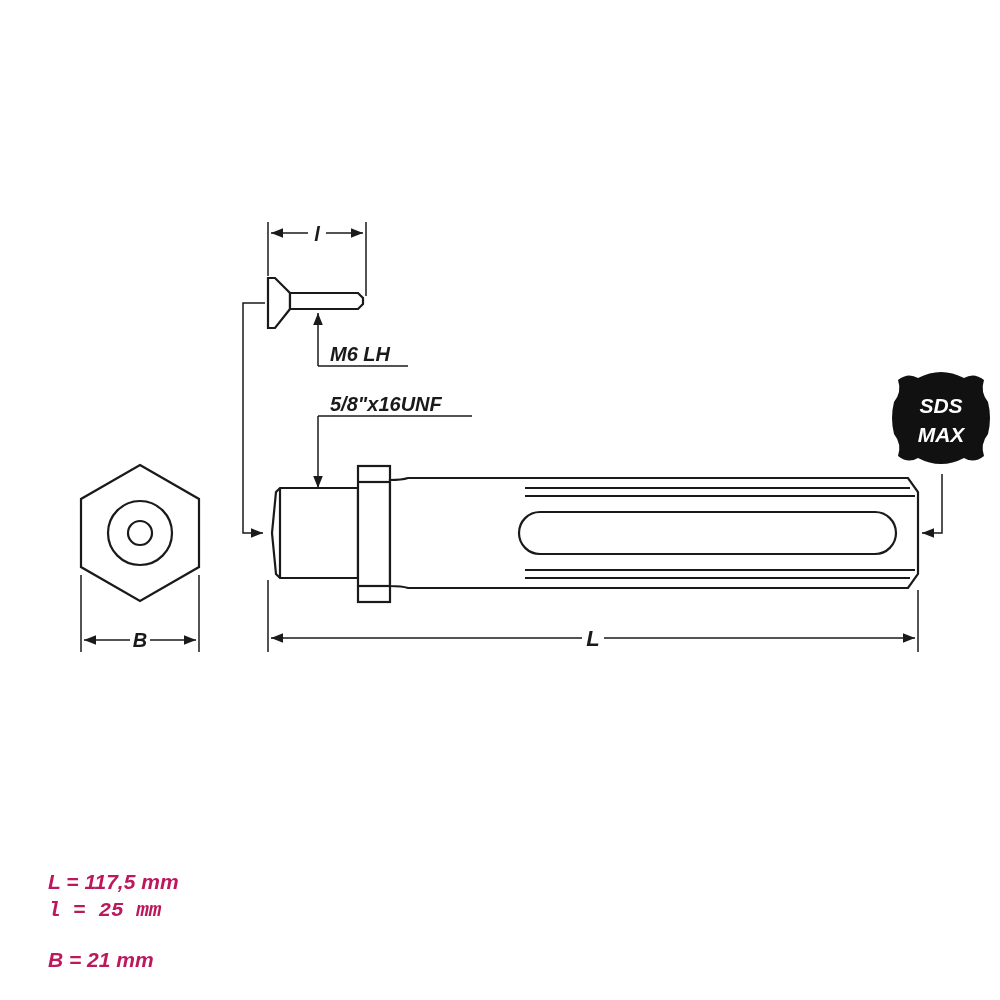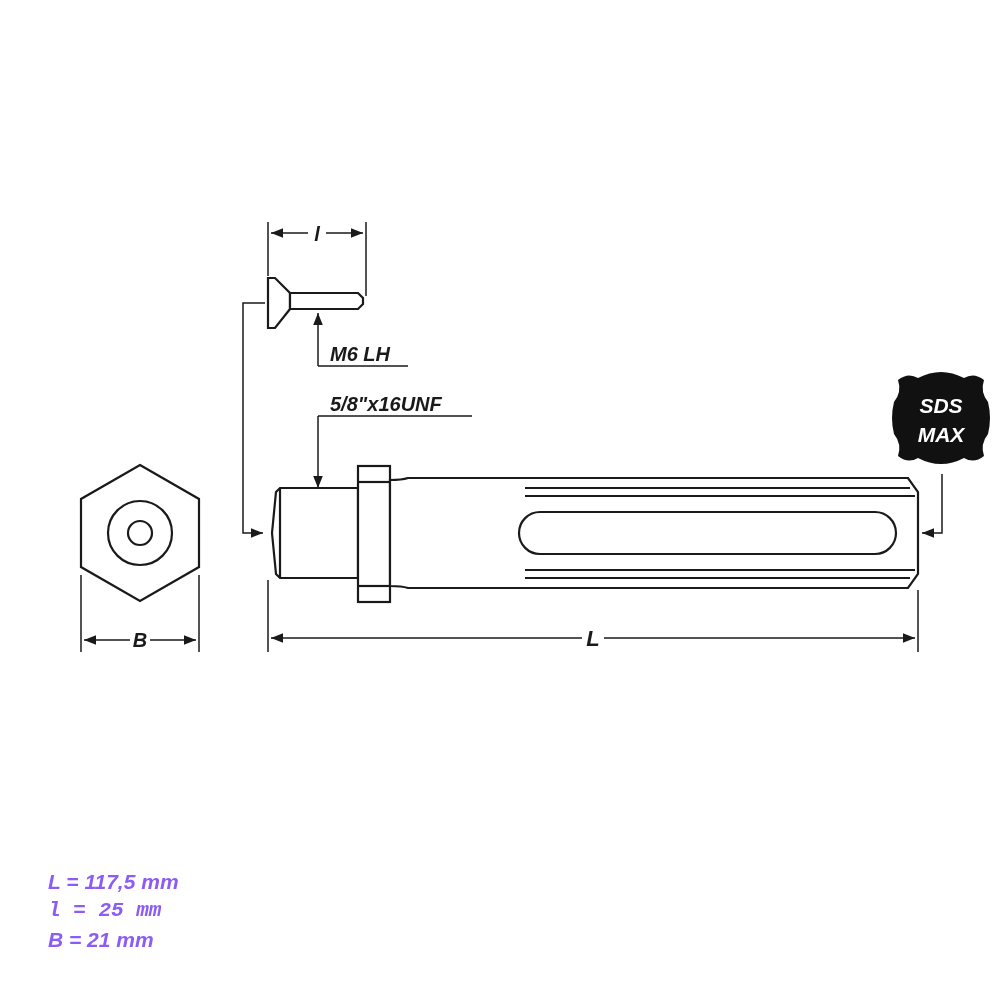--- a/index.html
+++ b/index.html
@@ -1,19 +1,19 @@
 <!DOCTYPE html>
 <html><head>
   <meta charset="utf-8">
   <style>
     html, body { margin: 0; padding: 0; background: #ffffff; }
     body { width: 1000px; height: 1000px; position: relative; overflow: hidden; }
     svg { position: absolute; left: 0; top: 0; }
     .lbl { font-family: "Liberation Sans", sans-serif; font-weight: bold; font-style: italic; fill: #1a1a1a; }
-    .spec { position: absolute; left: 48px; font-family: "Liberation Sans", sans-serif; font-weight: bold; font-style: italic; font-size: 21px; color: #8b5cf6; }
+    .spec { position: absolute; left: 48px; font-family: "Liberation Sans", sans-serif; font-weight: bold; font-style: italic; font-size: 21px; color: #be185d; }
   </style>
 </head>
 <body>
 
 <svg width="1000" height="1000" viewBox="0 0 1000 1000" xmlns="http://www.w3.org/2000/svg">
   <defs>
     <marker id="arr" viewBox="0 0 10 10" refX="10" refY="5" markerWidth="8" markerHeight="8" orient="auto-start-reverse">
       <path d="M0,1 L10,5 L0,9 z" fill="#1a1a1a"></path>
     </marker>
   </defs>
@@ -89,13 +89,13 @@
 
   <g>
     <path fill="#111111" d="M918,378 Q941,366 964,378 Q974,372 984,380 Q980,392 988,402 Q992,418 988,434 Q980,444 984,456 Q974,464 964,458 Q941,470 918,458 Q908,464 898,456 Q902,444 894,434 Q890,418 894,402 Q902,392 898,380 Q908,372 918,378 Z"></path>
     <text class="lbl" x="941" y="413" font-size="21" font-style="normal" text-anchor="middle" style="fill:#fff">SDS</text>
     <text class="lbl" x="941" y="442" font-size="21" font-style="normal" text-anchor="middle" style="fill:#fff">MAX</text>
   </g>
 </svg>
 
 <div class="spec" style="top:870px;">L = 117,5 mm</div>
 <div class="spec" style="top:899px;font-family:Liberation Mono, monospace;">l  = 25 mm</div>
-<div class="spec" style="top:928px;">B = 21 mm</div>
+<div class="spec" style="top:948px;">B = 21 mm</div>
 
 </body></html>

